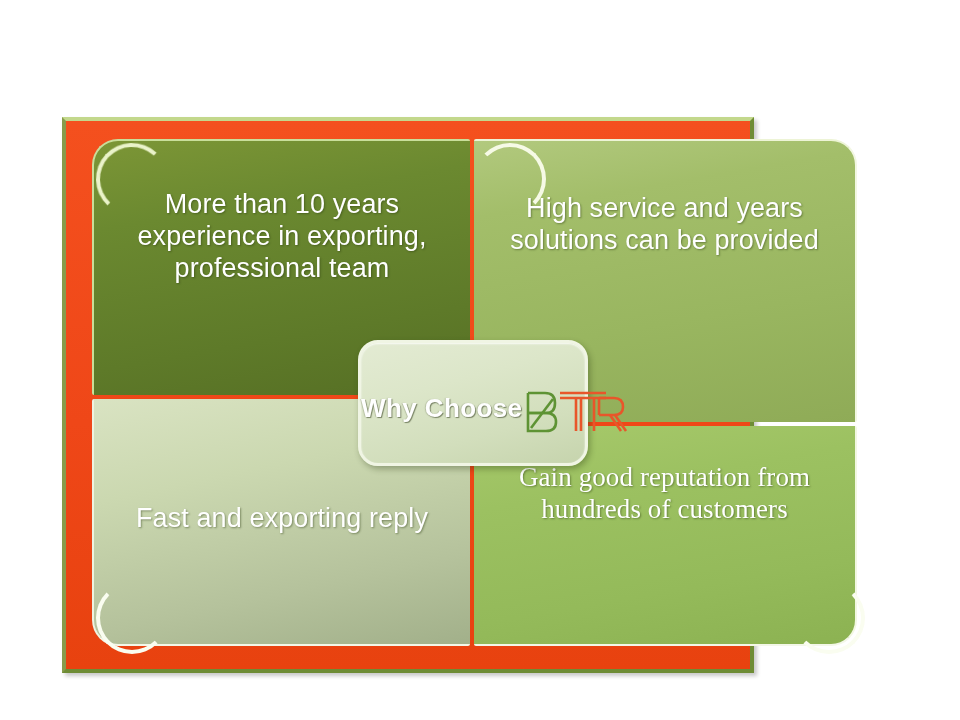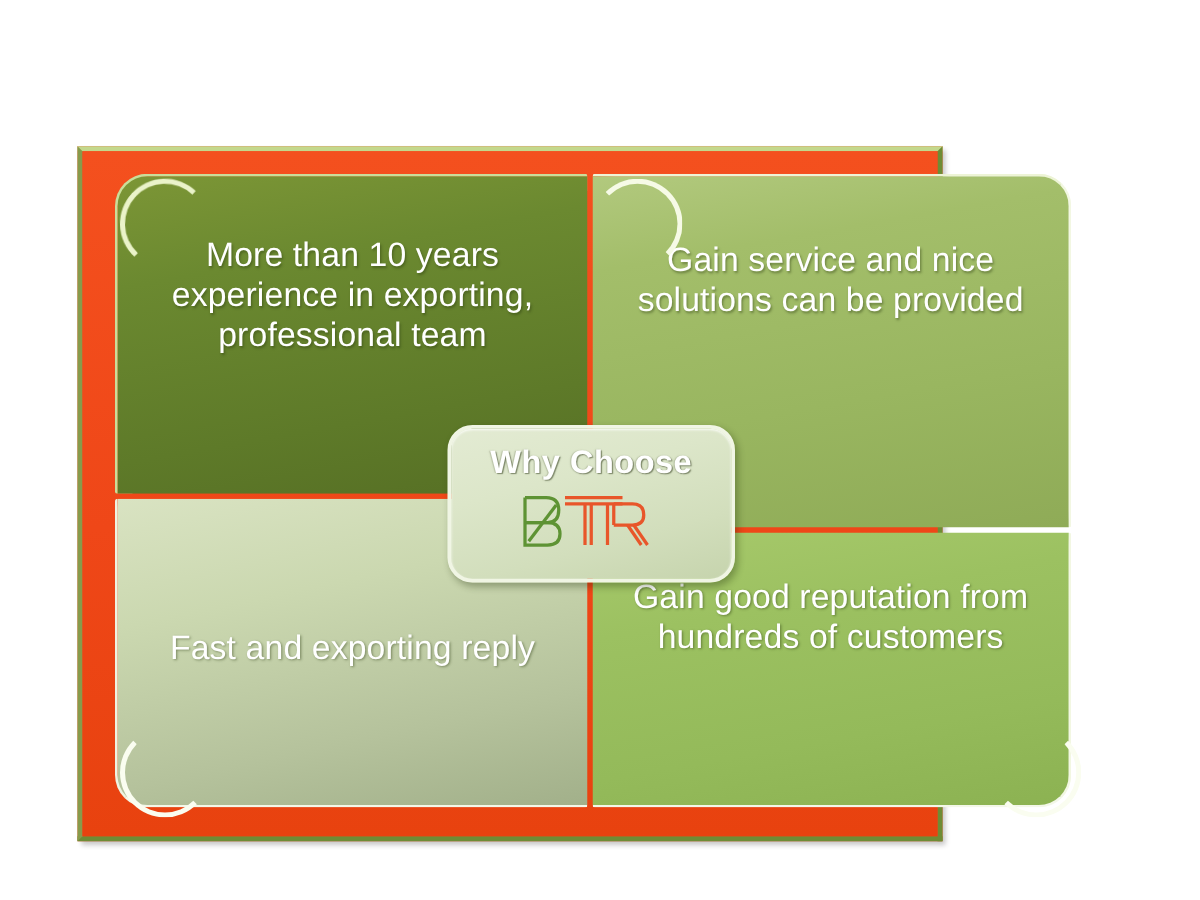--- a/index.html
+++ b/index.html
@@ -105,20 +105,21 @@
   
   #q-br {
     left: 382px; top: 287px;
     width: 383px; height: 220px;
     border-radius: 2px 2px 26px 2px;
     background: linear-gradient(170deg, #A7C96B 0%, #9CC161 30%, #94BA5A 70%, #8CB252 100%);
     border-right: 2px solid #F2F7E2;
     border-bottom: 2px solid #F3F7E8;
     align-items: flex-start;
     padding-top: 36px;
+    font-family: Liberation Serif, serif;
   }
 
   
   .gloss {
     position: absolute;
     pointer-events: none;
     border: 4px solid rgba(255,255,255,0.85);
     border-radius: 50%;
     width: 64px; height: 64px;
     filter: blur(0.6px);
@@ -135,21 +136,20 @@
     top: 340px;
     width: 230px;
     height: 126px;
     box-sizing: border-box;
     border-radius: 20px;
     background: linear-gradient(165deg, #E3EBD3 0%, #DCE6C9 35%, #D2DEBC 70%, #C6D4AD 100%);
     border: 3px solid #F0F5E4;
     box-shadow: 2px 3px 6px rgba(30,45,10,0.33),
                 inset 0 1px 2px rgba(255,255,255,0.85);
     display: flex;
-    flex-direction: column;
     align-items: center;
     justify-content: flex-start;
     padding-top: 11px;
   }
   .badge-title {
     font-size: 26px;
     font-weight: bold;
     color: #ffffff;
     letter-spacing: 0.4px;
     text-shadow: 1px 1px 1px rgba(90,100,70,0.75),
@@ -175,21 +175,21 @@
   <div class="frame">
     <div class="frame-inner"></div>
 
     <div class="grid">
 
       <div class="quad" id="q-tl">
         <span class="qtext">More than 10 years experience in exporting, professional team</span>
       </div>
 
       <div class="quad" id="q-tr">
-        <span class="qtext">Gain  service and nice solutions can be provided</span>
+        <span class="qtext">High  service and years solutions can be provided</span>
       </div>
 
       <div class="quad" id="q-bl">
         <span class="qtext">Fast and exporting reply</span>
       </div>
 
       <div class="quad" id="q-br">
         <span class="qtext">Gain good  reputation from hundreds of customers</span>
       </div>
 

